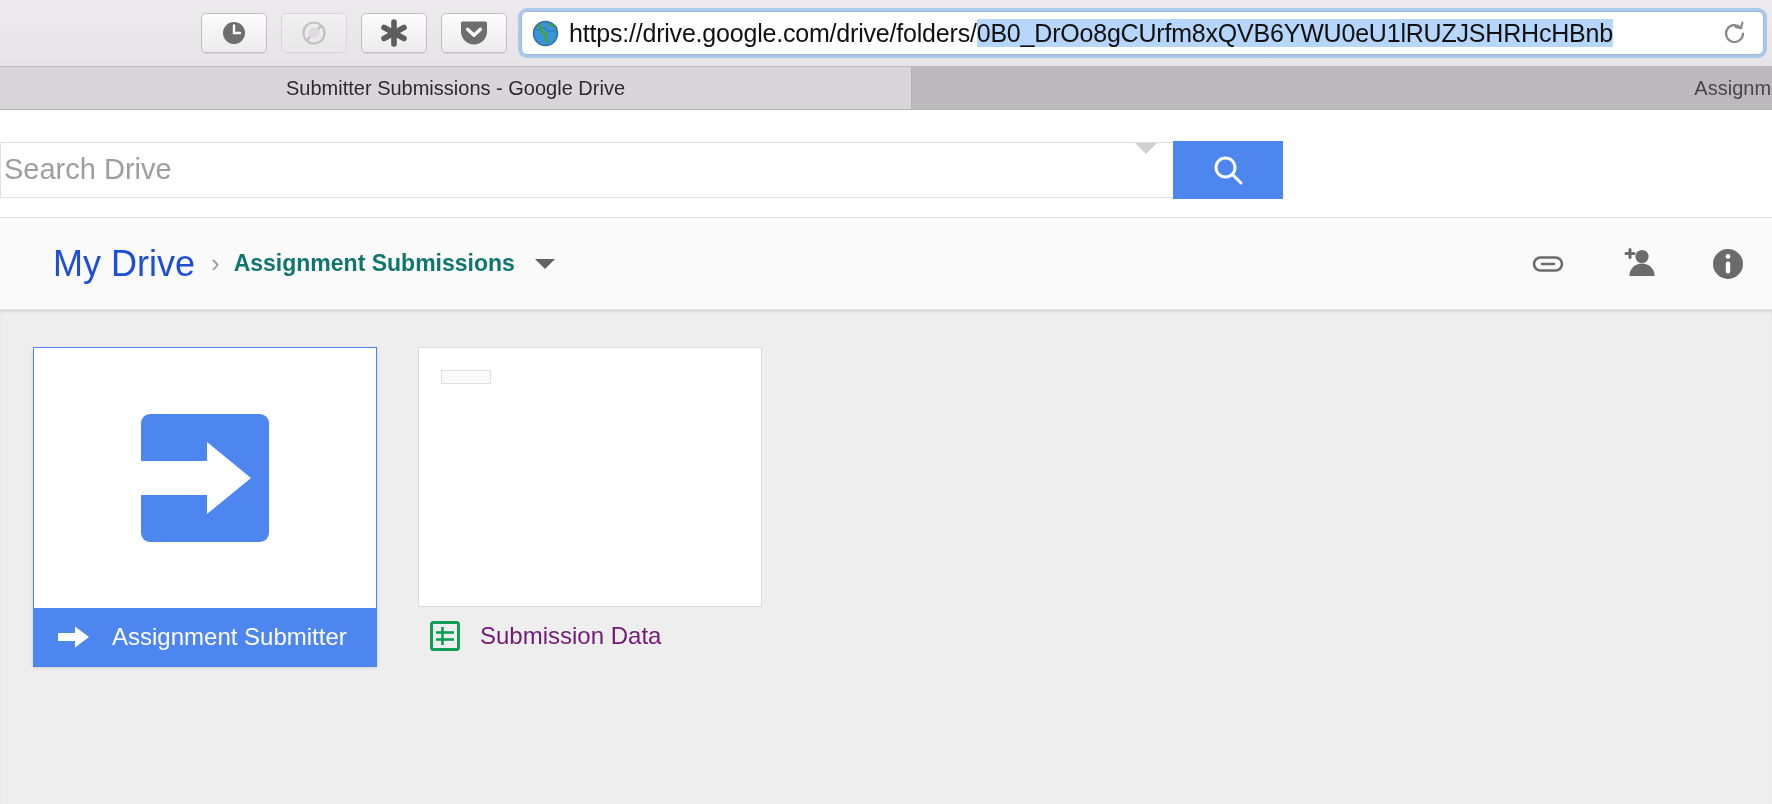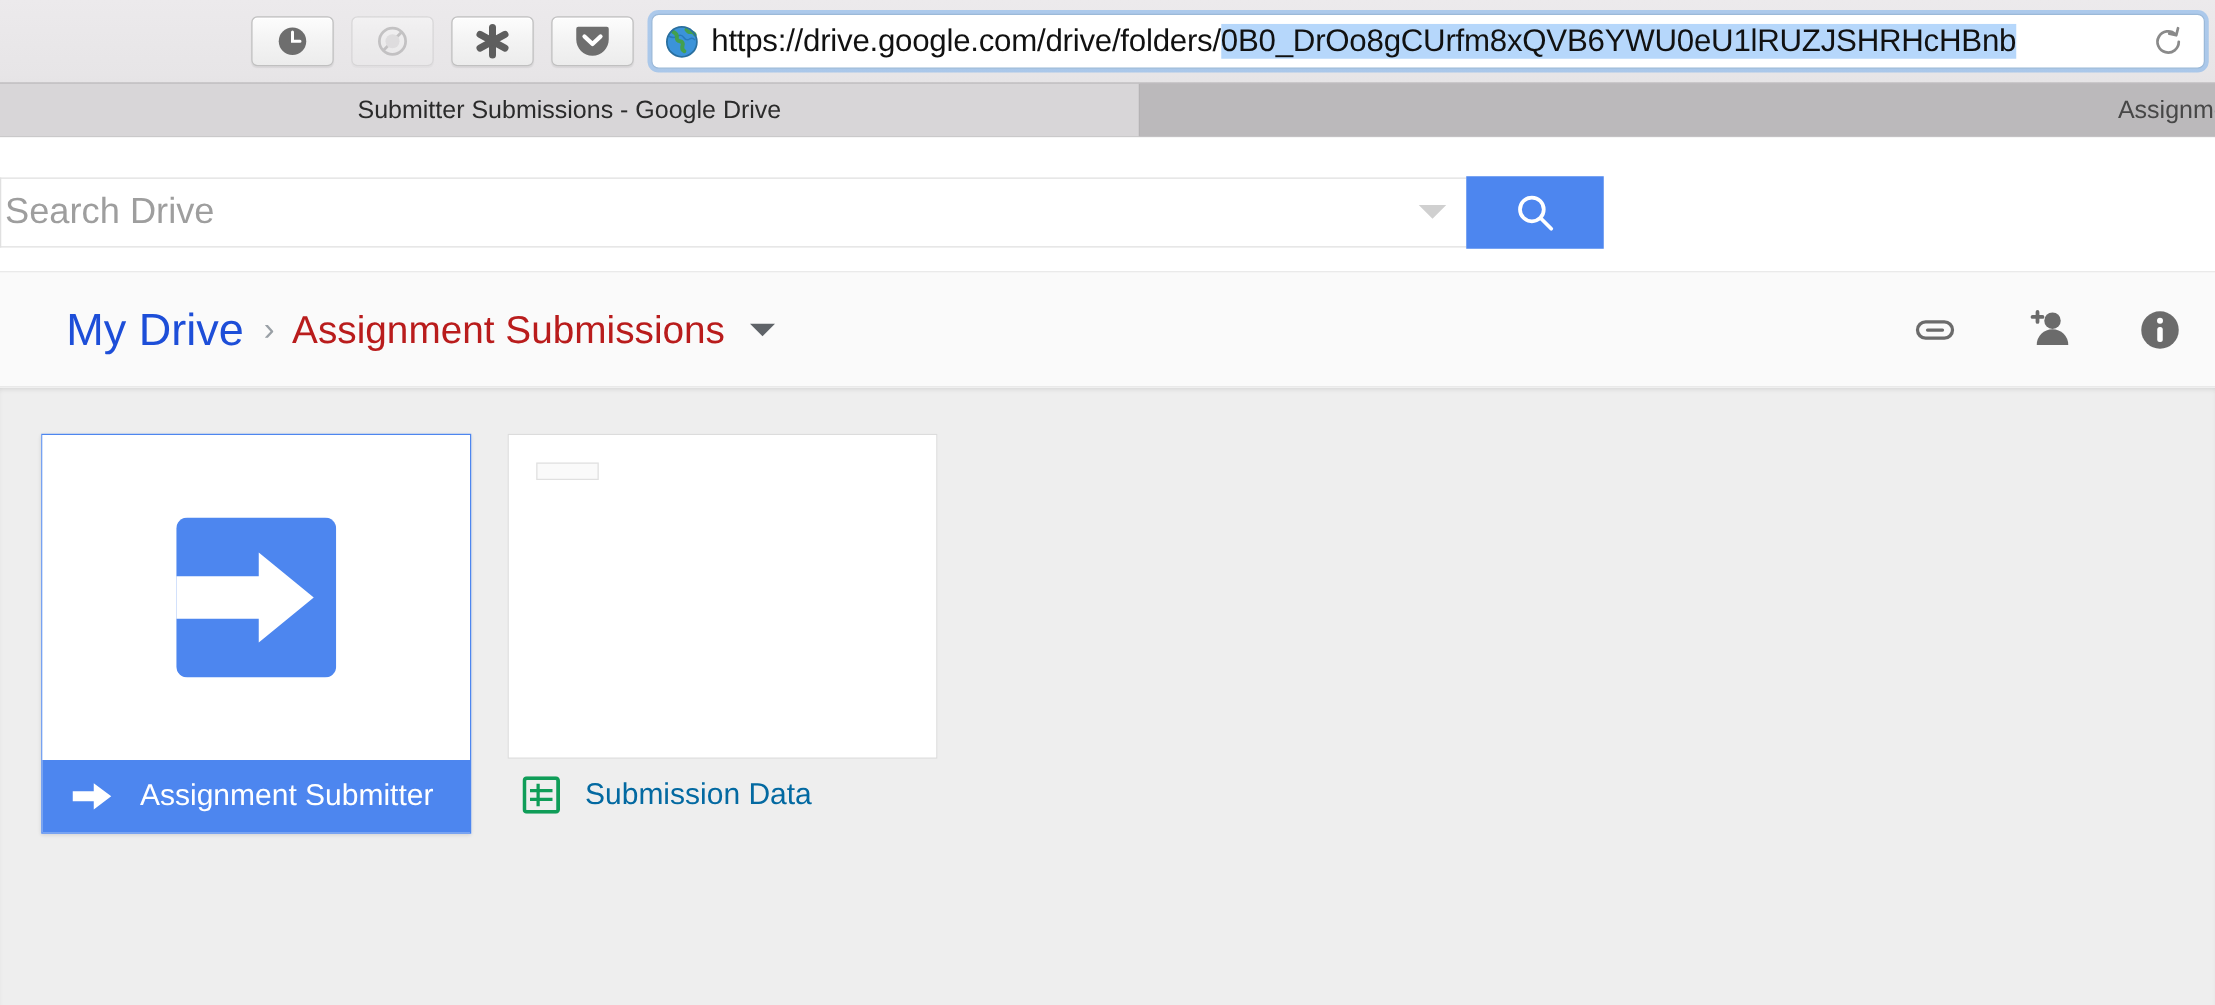--- a/index.html
+++ b/index.html
@@ -117,21 +117,20 @@
     background: #ffffff;
     border-bottom: 1px solid #e4e4e4;
     display: flex;
     align-items: center;
     padding-top: 12px;
   }
   #search-input-wrap {
     width: 1173px;
     height: 56px;
     display: flex;
-    align-items: center;
     border: 1px solid #e0e0e0;
     border-right: none;
     background: #fff;
     padding: 0 14px 0 0;
   }
   #search-input {
     flex: 1;
     border: none;
     outline: none;
     font-size: 29px;
@@ -174,23 +173,23 @@
     font-weight: 300;
     margin-left: 20px;
   }
   #crumb-sep {
     margin: 0 14px 0 16px;
     color: #9aa0a6;
     font-size: 26px;
     font-weight: 300;
   }
   #crumb-current {
-    font-size: 31px;
-    color: #b91c1c;
-    font-weight: normal;
+    font-size: 23px;
+    color: #0f766e;
+    font-weight: bold;
   }
   #crumb-caret {
     margin-left: 20px;
     width: 0; height: 0;
     border-left: 10px solid transparent;
     border-right: 10px solid transparent;
     border-top: 10px solid #5f6368;
   }
   #header-actions {
     display: flex;
@@ -204,21 +203,21 @@
     cursor: pointer;
   }
 
   
   #files-area {
     height: 495px;
     background: #eeeeee;
     padding: 37px 0 0 33px;
     display: flex;
     align-items: flex-start;
-    gap: 29px;
+    gap: 41px;
     box-shadow: 0 3px 5px -3px rgba(0,0,0,0.18) inset;
   }
   .file-card {
     width: 344px;
     background: #fff;
     border: 1px solid #dcdcdc;
     display: flex;
     flex-direction: column;
   }
   .file-card.selected {
@@ -246,21 +245,21 @@
     gap: 22px;
     background: #fff;
     border-top: 1px solid #ececec;
   }
   .file-card.selected .card-footer {
     background: #4d86ef;
     border-top: none;
   }
   .file-name {
     font-size: 24px;
-    color: #0369a1;
+    color: #701a75;
     font-weight: 300;
     white-space: nowrap;
   }
   .file-card.selected .file-name { color: #ffffff; }
 
   
   .file-col { display: flex; flex-direction: column; }
   .file-col .outside-label {
     display: flex;
     align-items: center;

